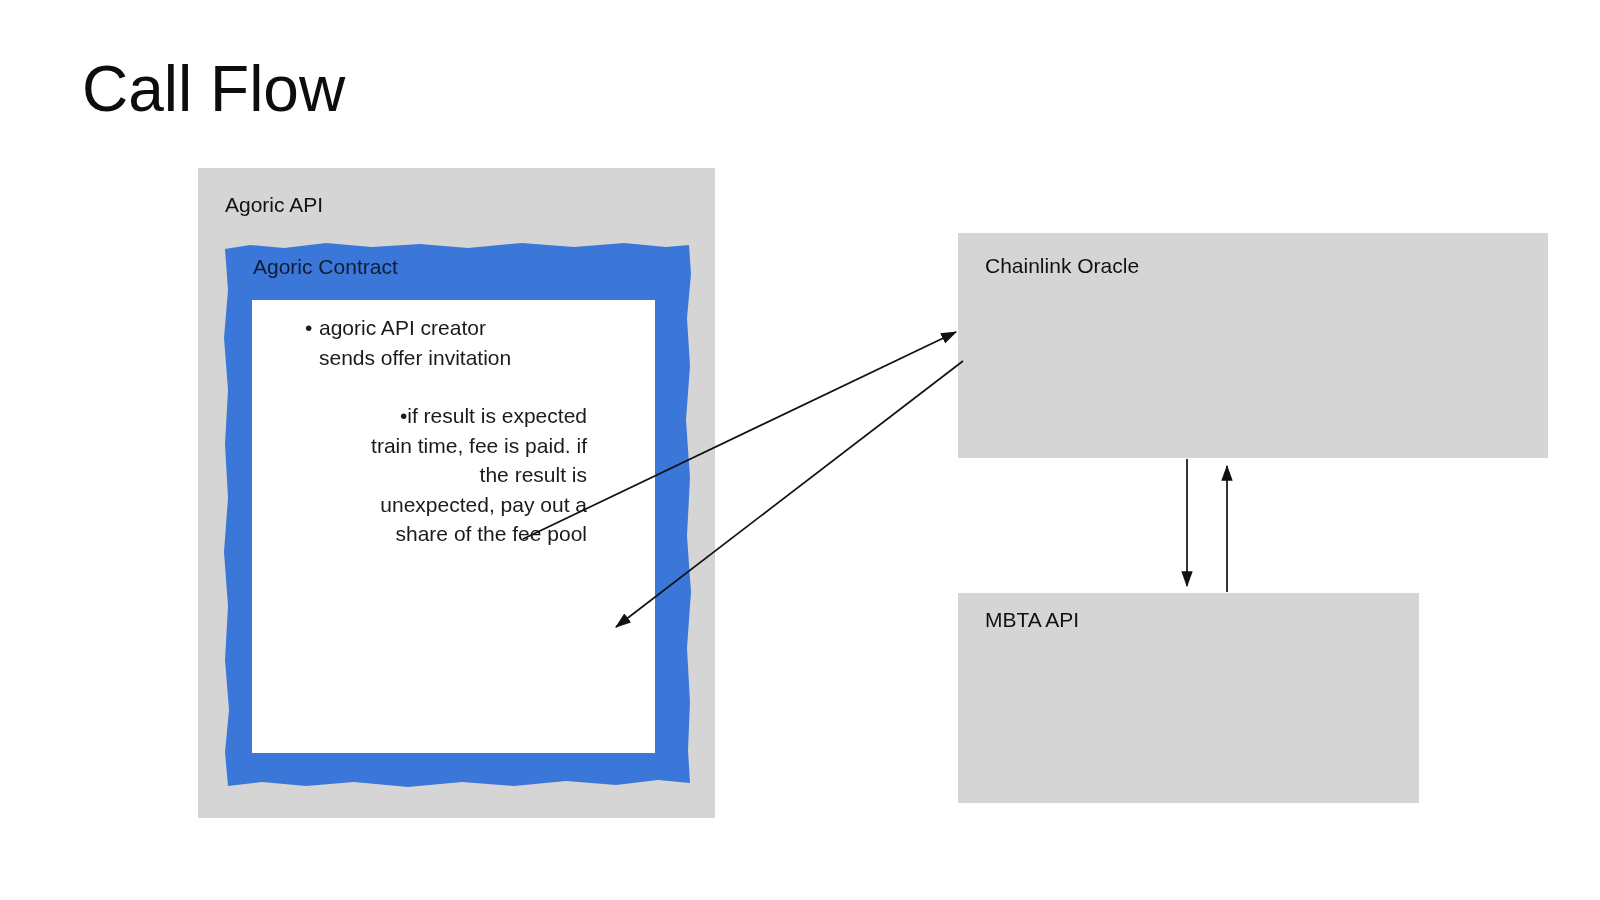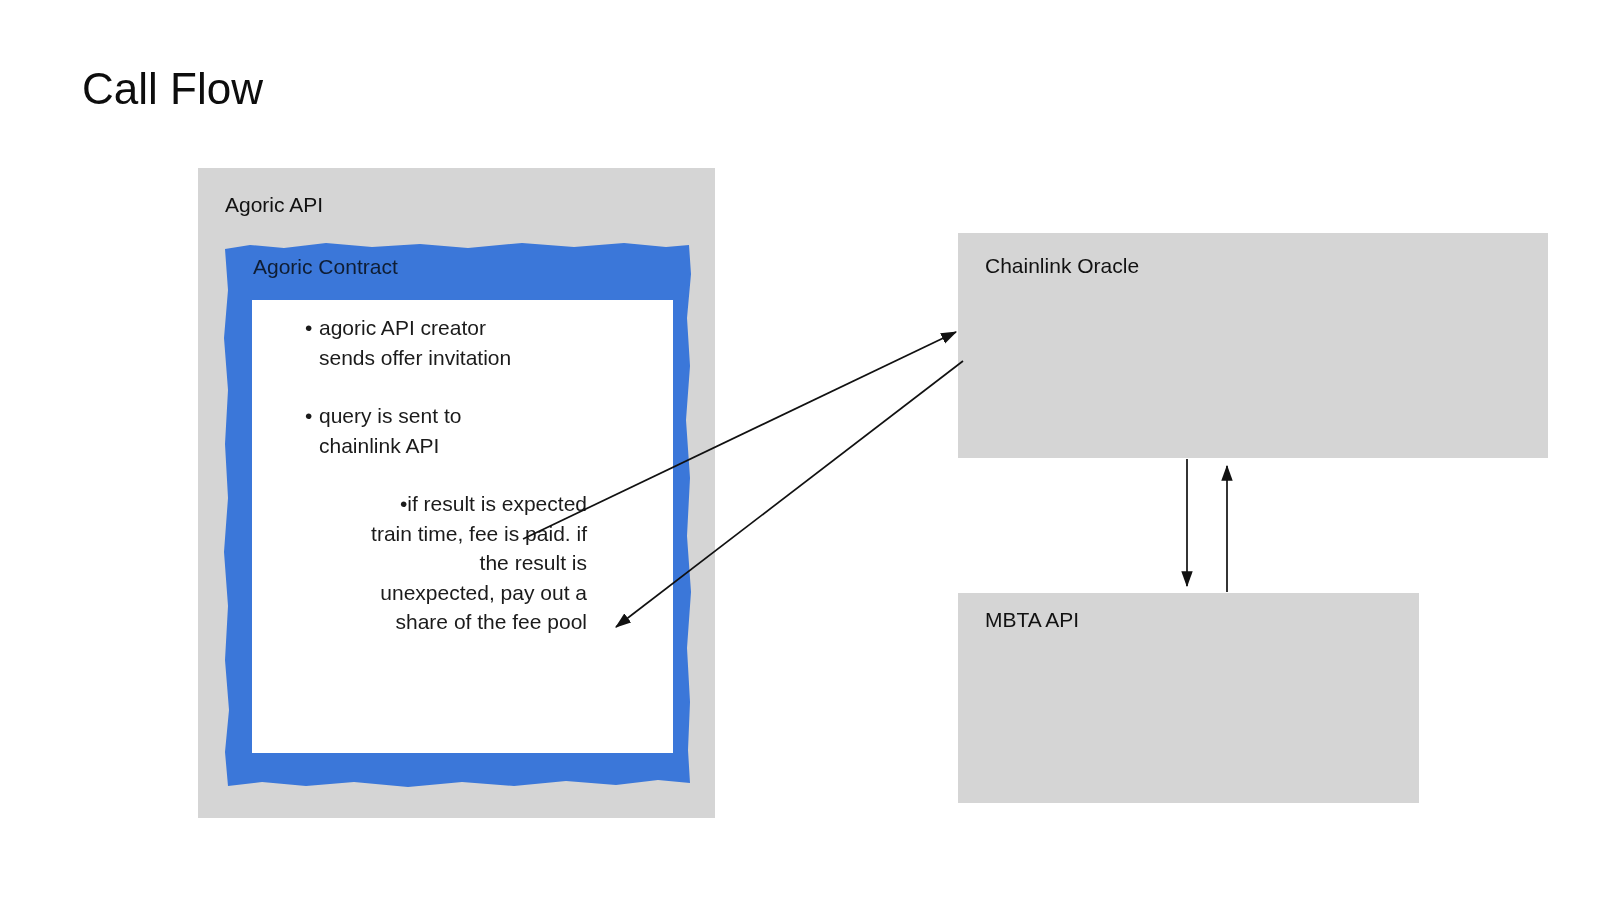--- a/index.html
+++ b/index.html
@@ -8,35 +8,35 @@
     --ink:#161616;
   }
   html,body{margin:0;padding:0;background:#ffffff;}
   body{
     width:1600px;height:900px;position:relative;overflow:hidden;
     font-family:"Liberation Sans","DejaVu Sans",sans-serif;color:var(--ink);
   }
   .abs{position:absolute;}
   
   #title{
-    left:82px;top:58px;font-size:44px;line-height:62px;color:#0d0d0d;
+    left:82px;top:58px;font-size:64px;line-height:62px;color:#0d0d0d;
     letter-spacing:0px;
   }
   
   #agoric-box{
     left:198px;top:168px;width:517px;height:650px;background:var(--gray);
   }
   #agoric-label{left:27px;top:26px;font-size:21px;line-height:21px;color:#121212;}
   
   #contract-box{left:24px;top:72px;width:471px;height:548px;}
   #contract-box svg{display:block;width:471px;height:548px;}
   #contract-label{left:31px;top:16px;font-size:21px;line-height:21px;color:#0f1d33;}
   
   #contract-panel{
-    left:30px;top:60px;width:403px;height:453px;background:#ffffff;padding-left:18px;
+    left:30px;top:60px;width:403px;height:453px;background:#ffffff;
   }
   
   #bullet-list{
     position:absolute;left:53px;top:13px;margin:0;padding:0;list-style:none;
     width:282px;font-size:21px;line-height:29.5px;color:#1b1b1b;
   }
   #bullet-list li{
     margin:0 0 29px 0;padding-left:14px;text-indent:-14px;white-space:pre-line;
   }
   #bullet-list li::before{
@@ -64,22 +64,20 @@
       <path fill="var(--blue)" d="M3,9 L28,5 L62,8 L104,3 L150,7 L198,4 L246,8 L300,3 L352,7 L402,3 L444,7 L467,5
         L469,34 L465,78 L468,126 L464,180 L468,238 L465,296 L469,352 L465,408 L468,462 L466,510 L468,543
         L436,540 L394,545 L344,541 L292,546 L240,542 L186,547 L132,542 L84,546 L40,542 L6,546
         L3,512 L7,470 L3,420 L6,366 L2,312 L6,258 L3,204 L6,150 L2,98 L6,50 Z"></path>
     </svg>
     <div class="abs" id="contract-label">Agoric Contract</div>
     <div class="abs" id="contract-panel">
       <ul id="bullet-list">
           <li>agoric API creator
 sends offer invitation</li>
-          <li>query is sent to
-chainlink API</li>
           <li>if result is expected
 train time, fee is paid. if
 the result is
 unexpected, pay out a
 share of the fee pool</li>
         </ul>
     </div>
   </div>
 </div>
 

